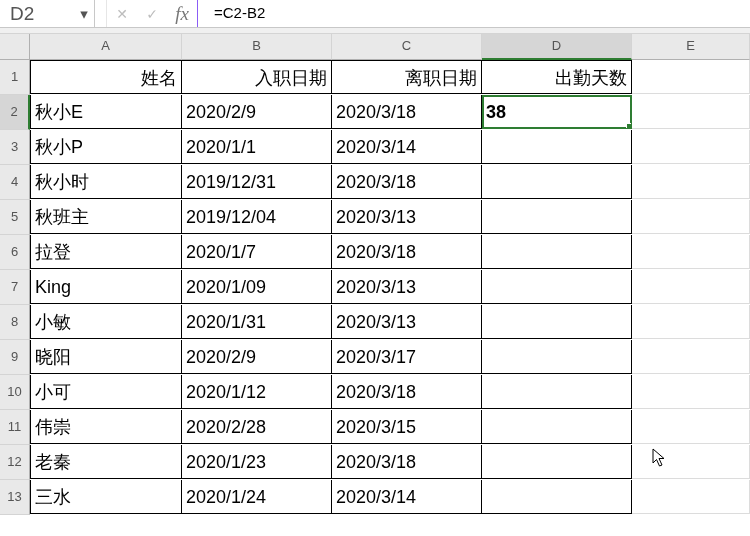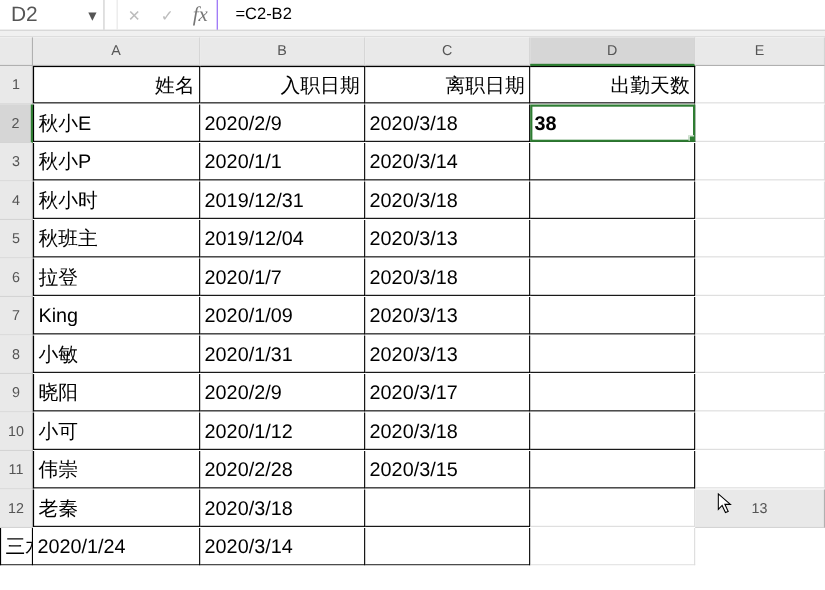--- a/index.html
+++ b/index.html
@@ -248,20 +248,21 @@
     <div class="cell bordered right"></div>
     <div class="cell right"></div>
     <div class="rowhdr">11</div>
     <div class="cell bordered bleft left">伟崇</div>
     <div class="cell bordered right">2020/2/28</div>
     <div class="cell bordered right">2020/3/15</div>
     <div class="cell bordered right"></div>
     <div class="cell right"></div>
     <div class="rowhdr">12</div>
     <div class="cell bordered bleft left">老秦</div>
+    <div class="cell bordered right">2020/1/23</div>
     <div class="cell bordered right">2020/3/18</div>
     <div class="cell bordered right"></div>
     <div class="cell right"></div>
     <div class="rowhdr">13</div>
     <div class="cell bordered bleft left">三水</div>
     <div class="cell bordered right">2020/1/24</div>
     <div class="cell bordered right">2020/3/14</div>
     <div class="cell bordered right"></div>
     <div class="cell right"></div>
   </div>

